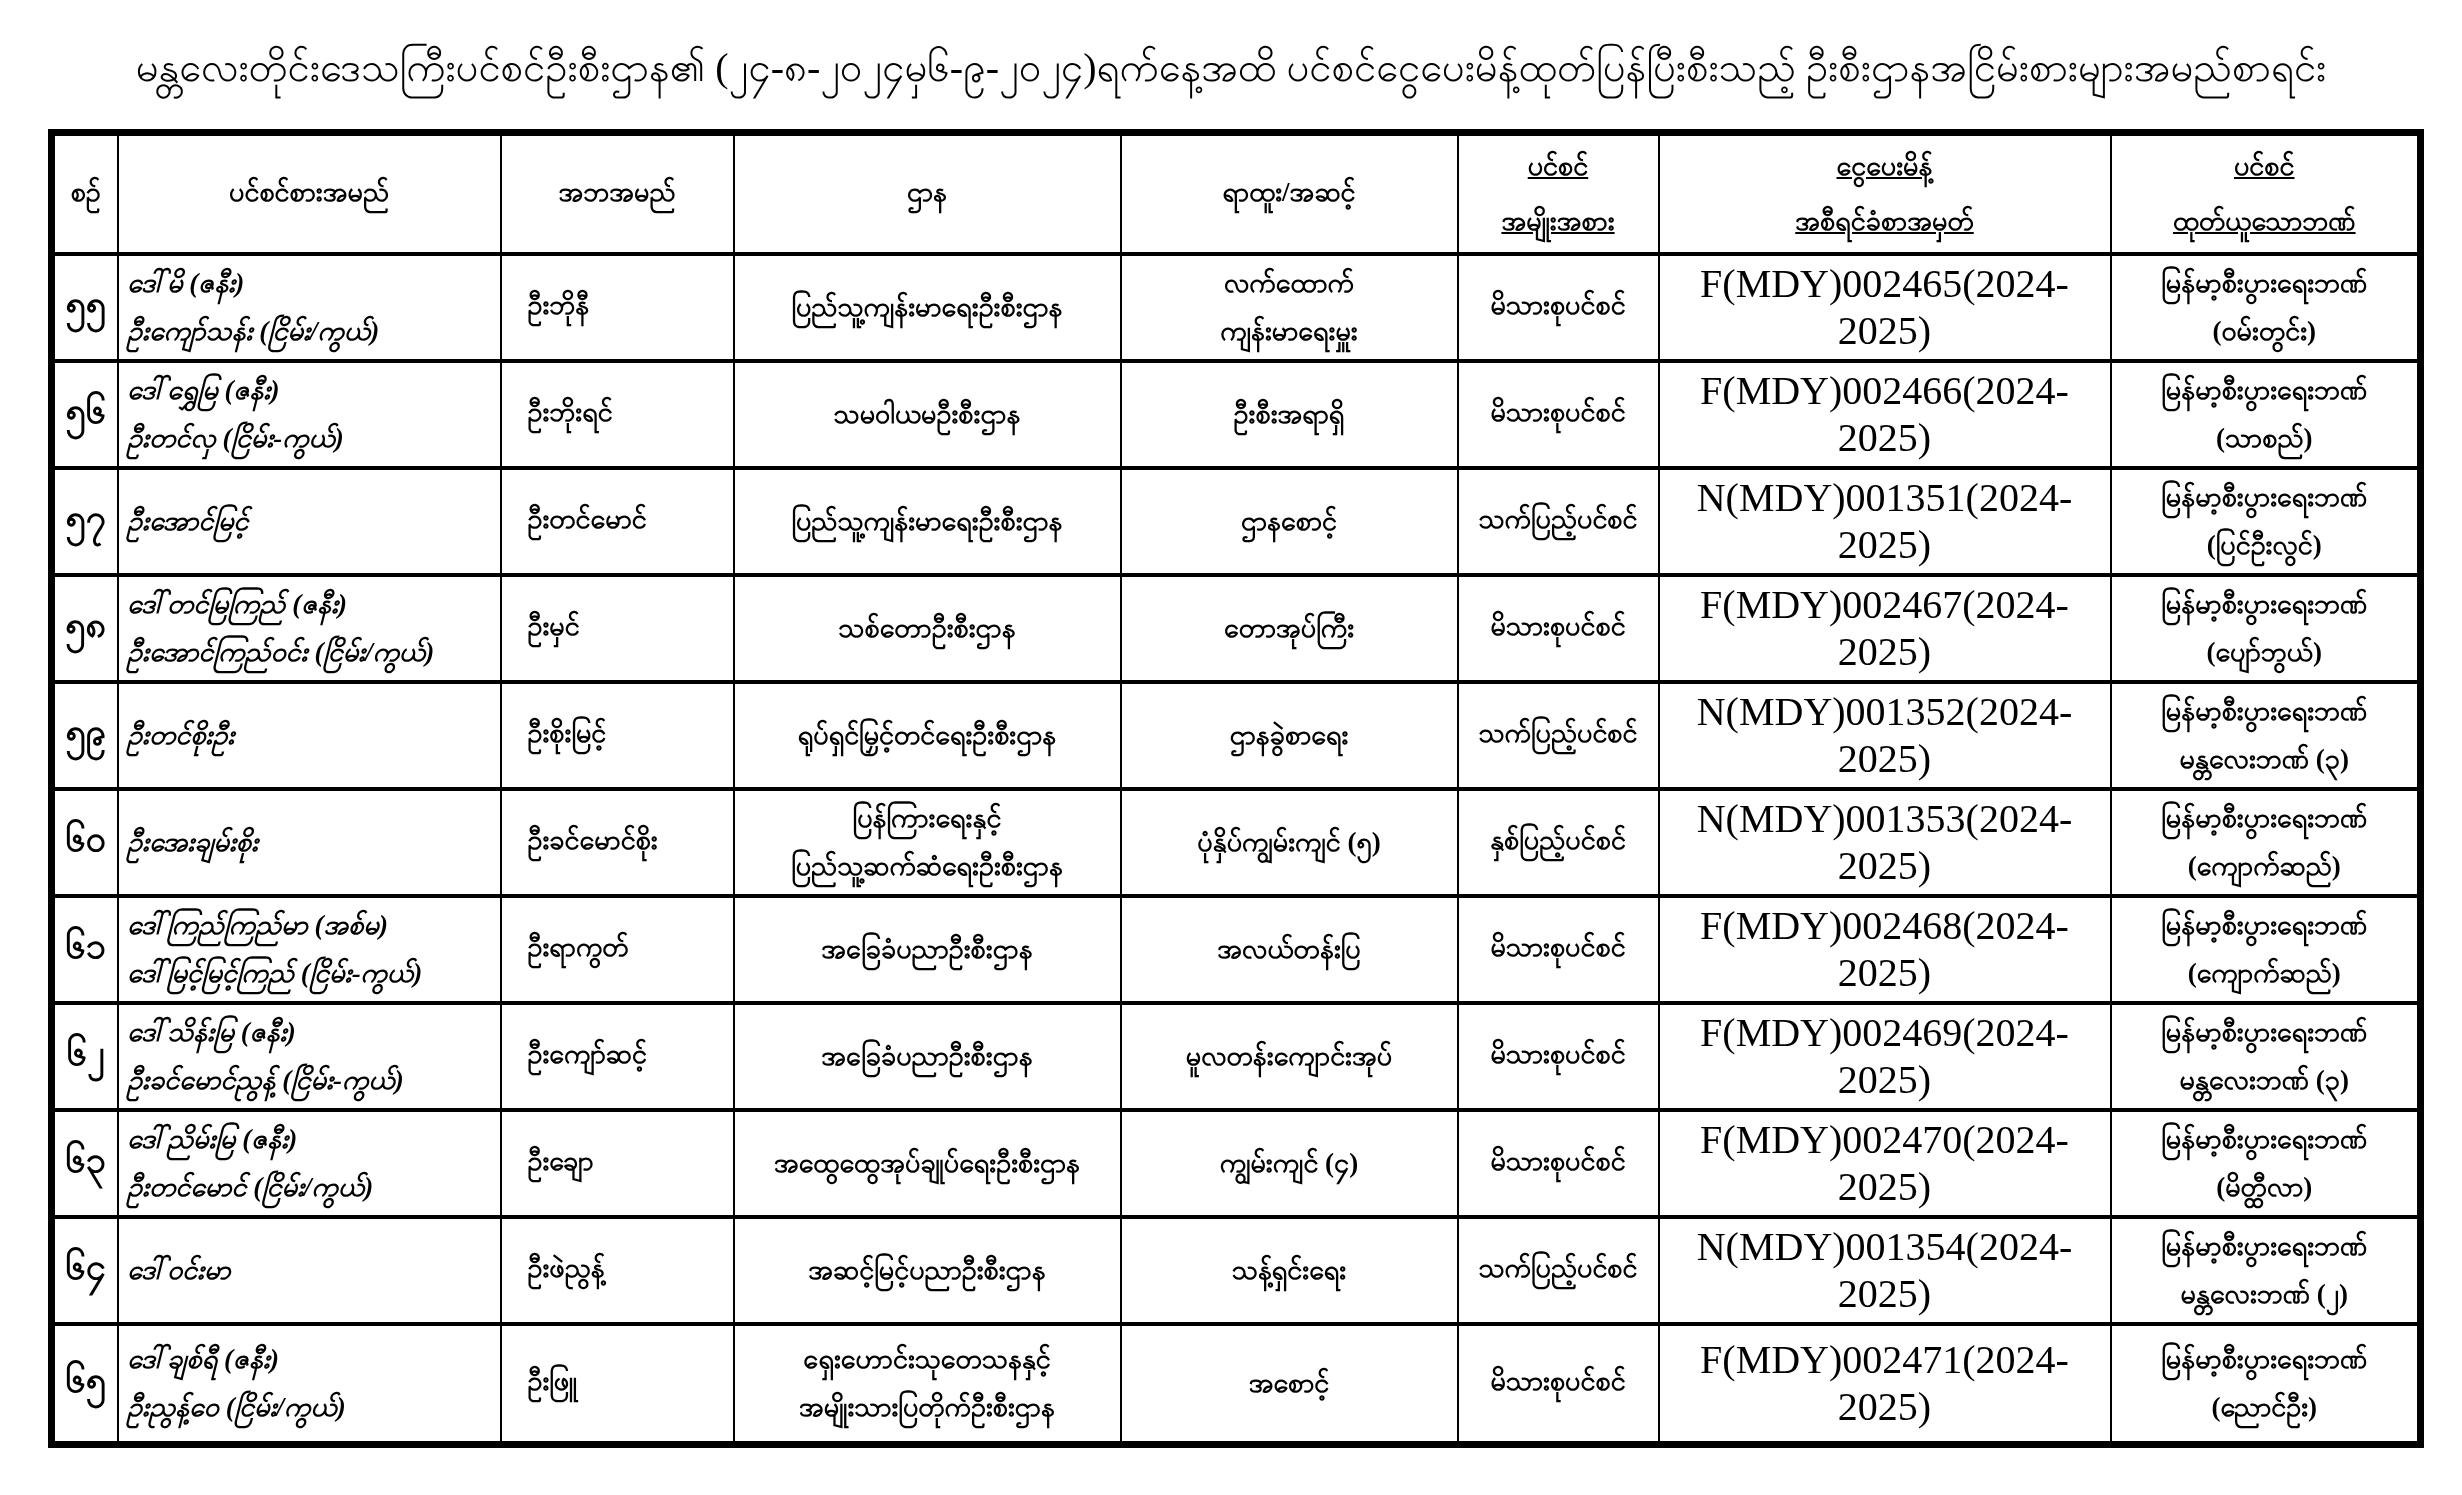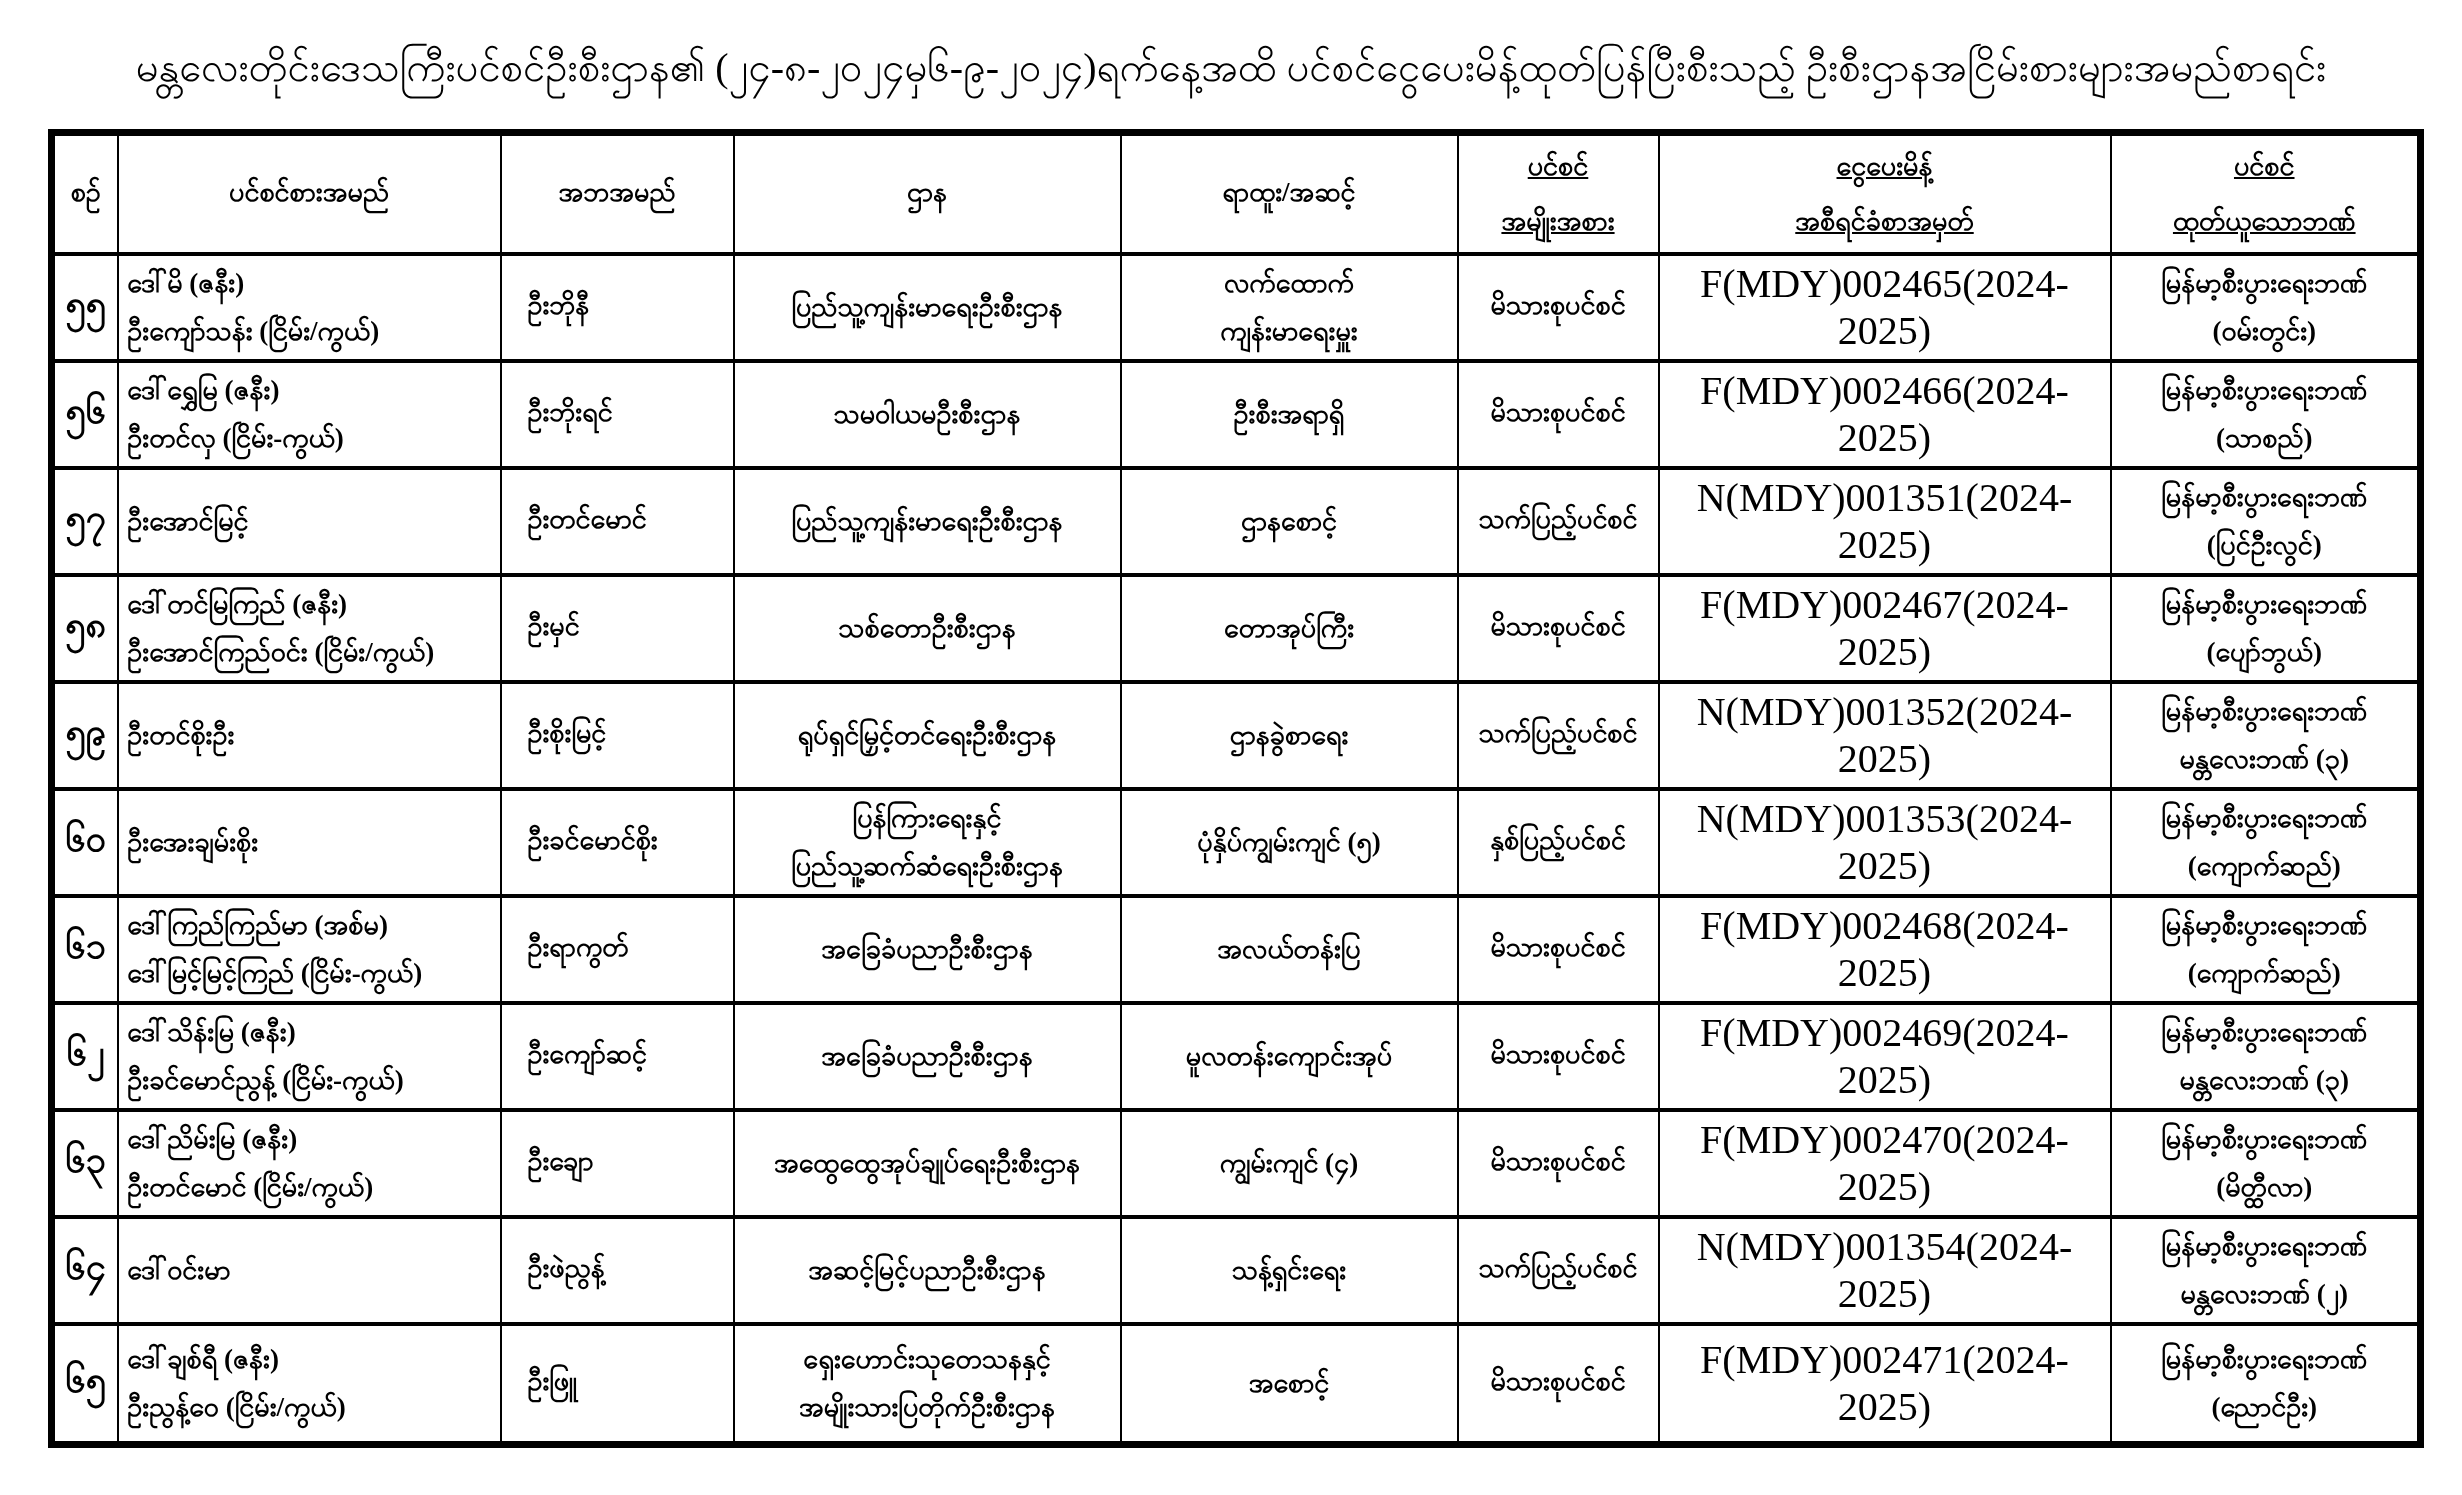--- a/index.html
+++ b/index.html
@@ -42,21 +42,21 @@
     vertical-align: middle;
     padding: 0;
     overflow: hidden;
   }
   thead tr { height: 121px; }
   tbody tr { height: 107px; }
   tbody tr:last-child { height: 121px; }
   th .hline { line-height: 55px; text-decoration: underline; }
   td .line { line-height: 48px; }
   td.c-no { font-size: 36px; }
-  td.c-name { text-align: left; padding-left: 8.8px; }
+  td.c-name { text-align: left; padding-left: 8.8px; font-style: italic; }
   td.c-father { text-align: left; padding-left: 26px; font-family: Liberation Mono, monospace; }
   td.c-order {
     font-weight: normal;
     font-size: 40px;
     font-family: "Liberation Serif", serif;
   }
   col.w-no     { width: 66px; }
   col.w-name   { width: 383px; }
   col.w-father { width: 233px; }
   col.w-dept   { width: 387px; }

